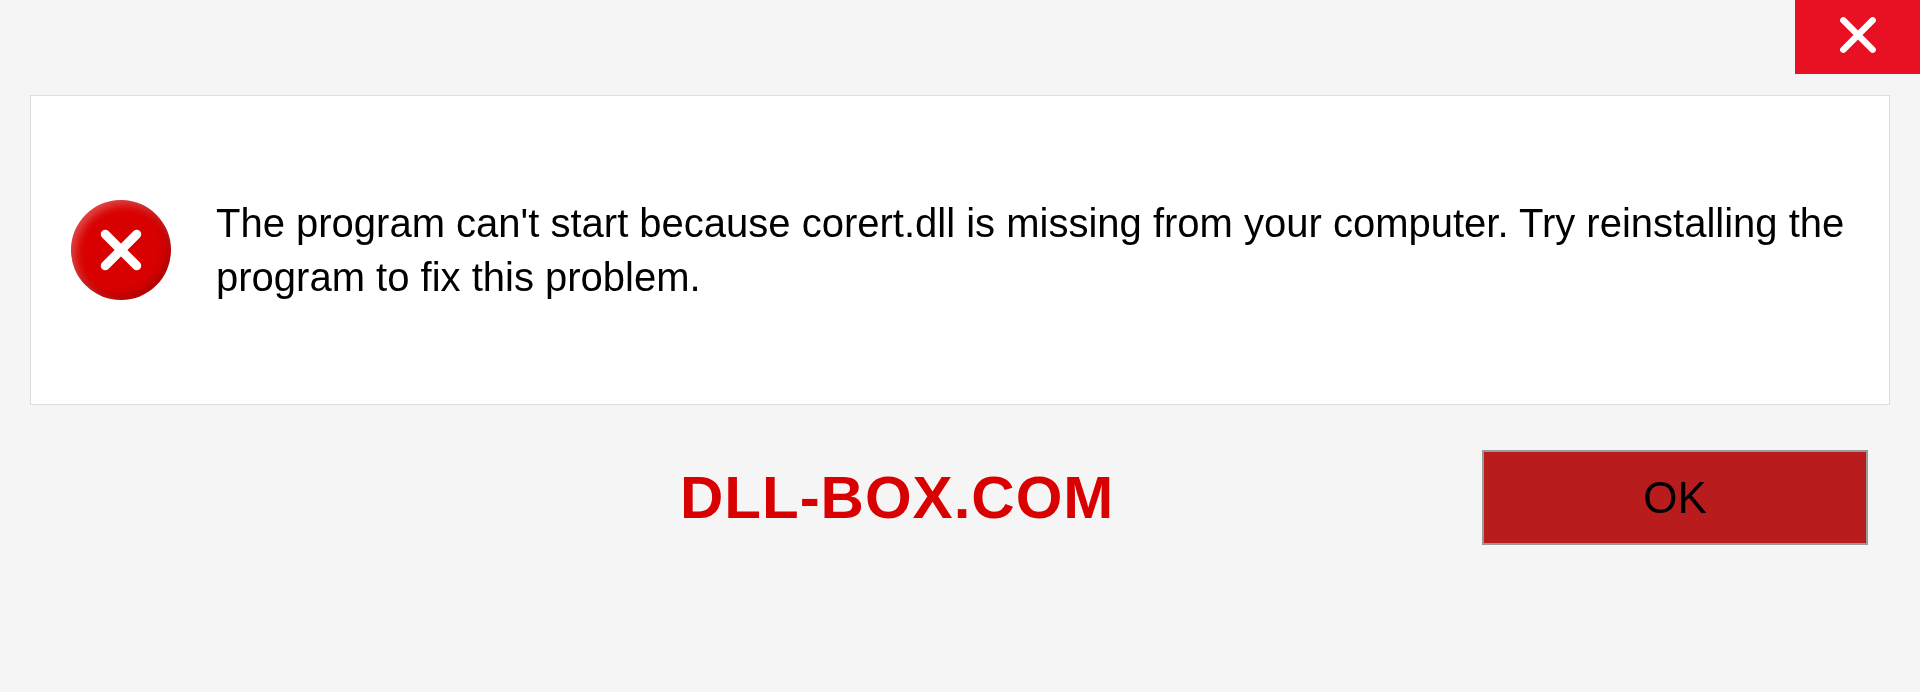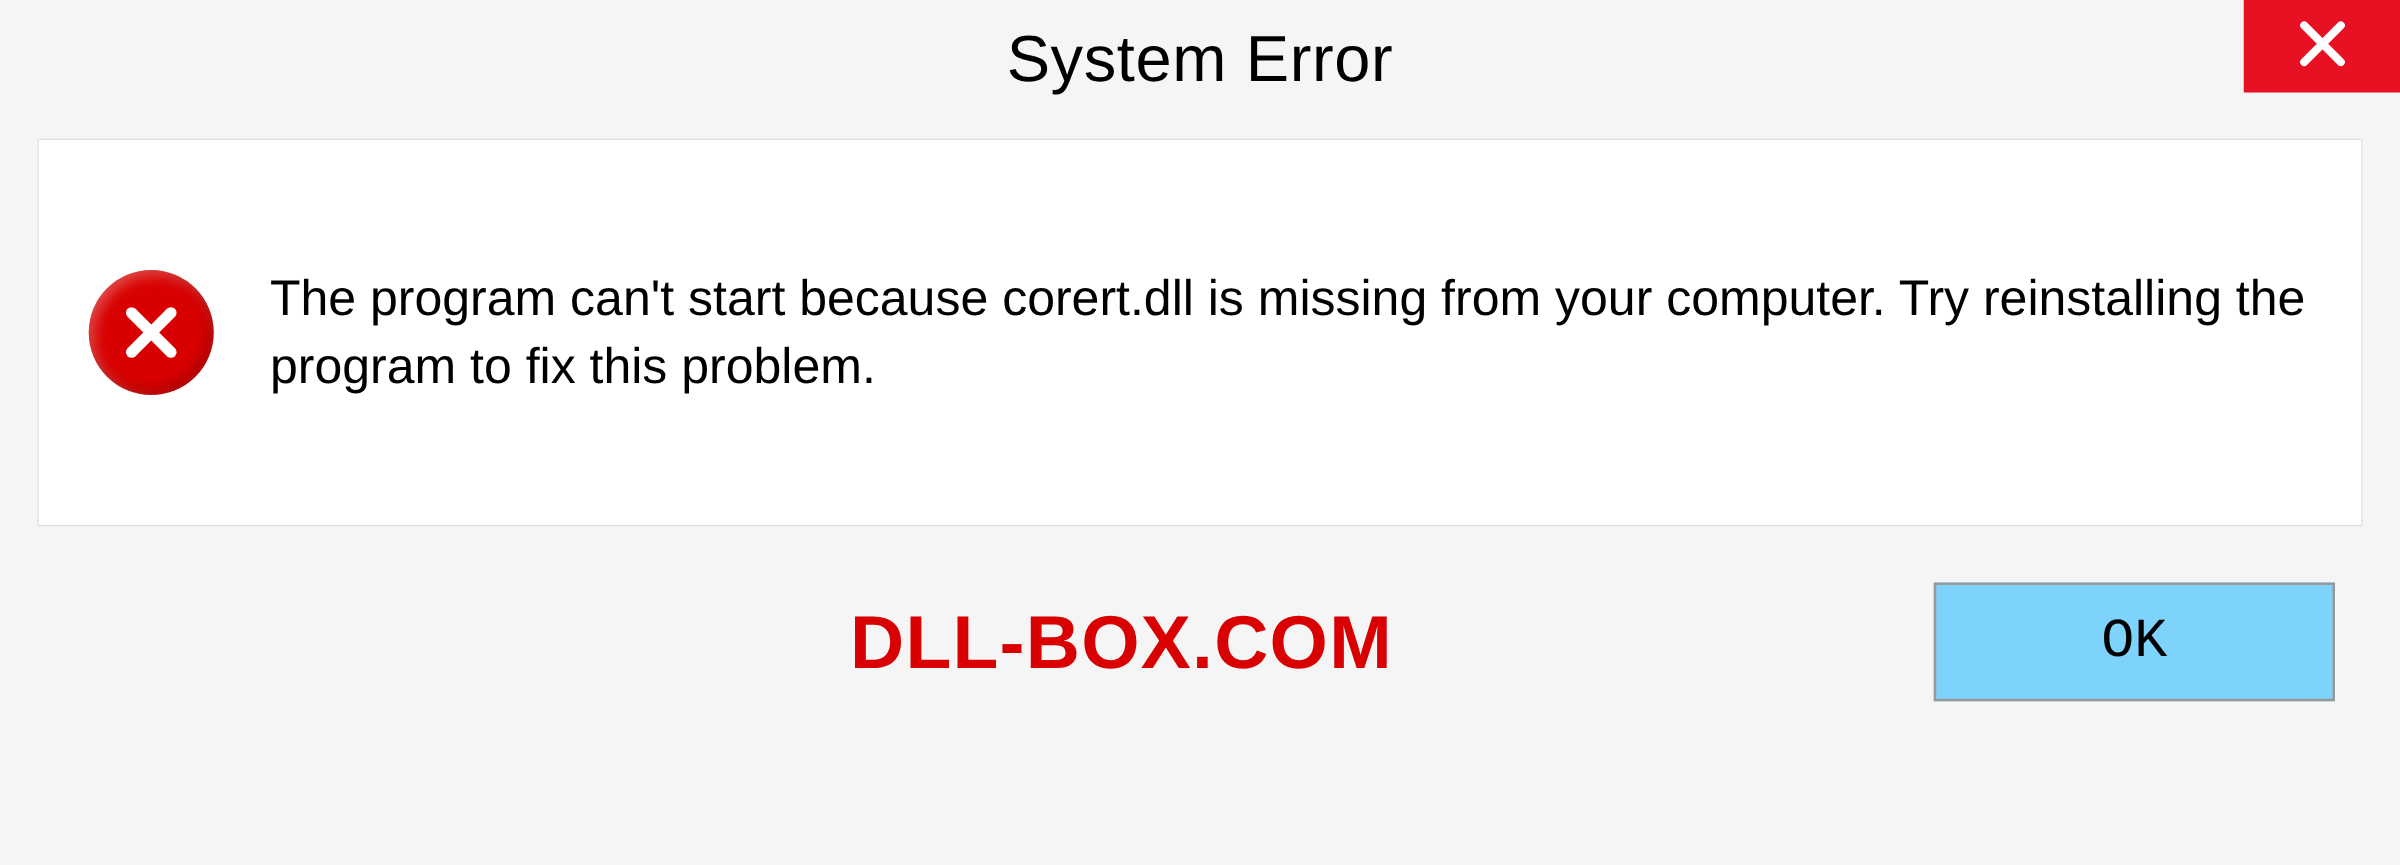--- a/index.html
+++ b/index.html
@@ -43,21 +43,21 @@
       display: flex;
       align-items: center;
       justify-content: center;
       cursor: pointer;
     }
     .close-btn svg {
       width: 44px;
       height: 44px;
     }
     .content-area {
-      margin: 16px 30px;
+      margin: 0 30px;
       background: #fff;
       border: 1px solid #ddd;
       height: 310px;
       display: flex;
       align-items: center;
       padding: 0 40px;
     }
     .error-icon {
       flex-shrink: 0;
       width: 100px;
@@ -93,39 +93,38 @@
       margin-top: 45px;
     }
     .watermark {
       color: #d80000;
       font-size: 60px;
       font-weight: 800;
       letter-spacing: 1px;
       padding-left: 640px;
     }
     .ok-btn {
-      width: 321px;
+      width: 386px;
       height: 95px;
-      background: #7dd3fc;
+      background: #b91c1c;
       border: 2px solid #999;
       font-size: 44px;
       color: #000;
       cursor: pointer;
       display: flex;
       align-items: center;
       justify-content: center;
-      font-family: Liberation Mono, monospace;
+      font-family: Liberation Sans, sans-serif;
     }
   </style>
 </head>
 <body>
 
 <div class="dialog">
   <div class="titlebar">
-    <div class="title">System Error</div>
     <div class="close-btn">
       <span>
         <svg viewBox="0 0 24 24" fill="none" stroke="#fff" stroke-width="3.5" stroke-linecap="round">
           <line x1="4" y1="4" x2="20" y2="20"></line>
           <line x1="20" y1="4" x2="4" y2="20"></line>
         </svg>
       </span>
     </div>
   </div>
 

